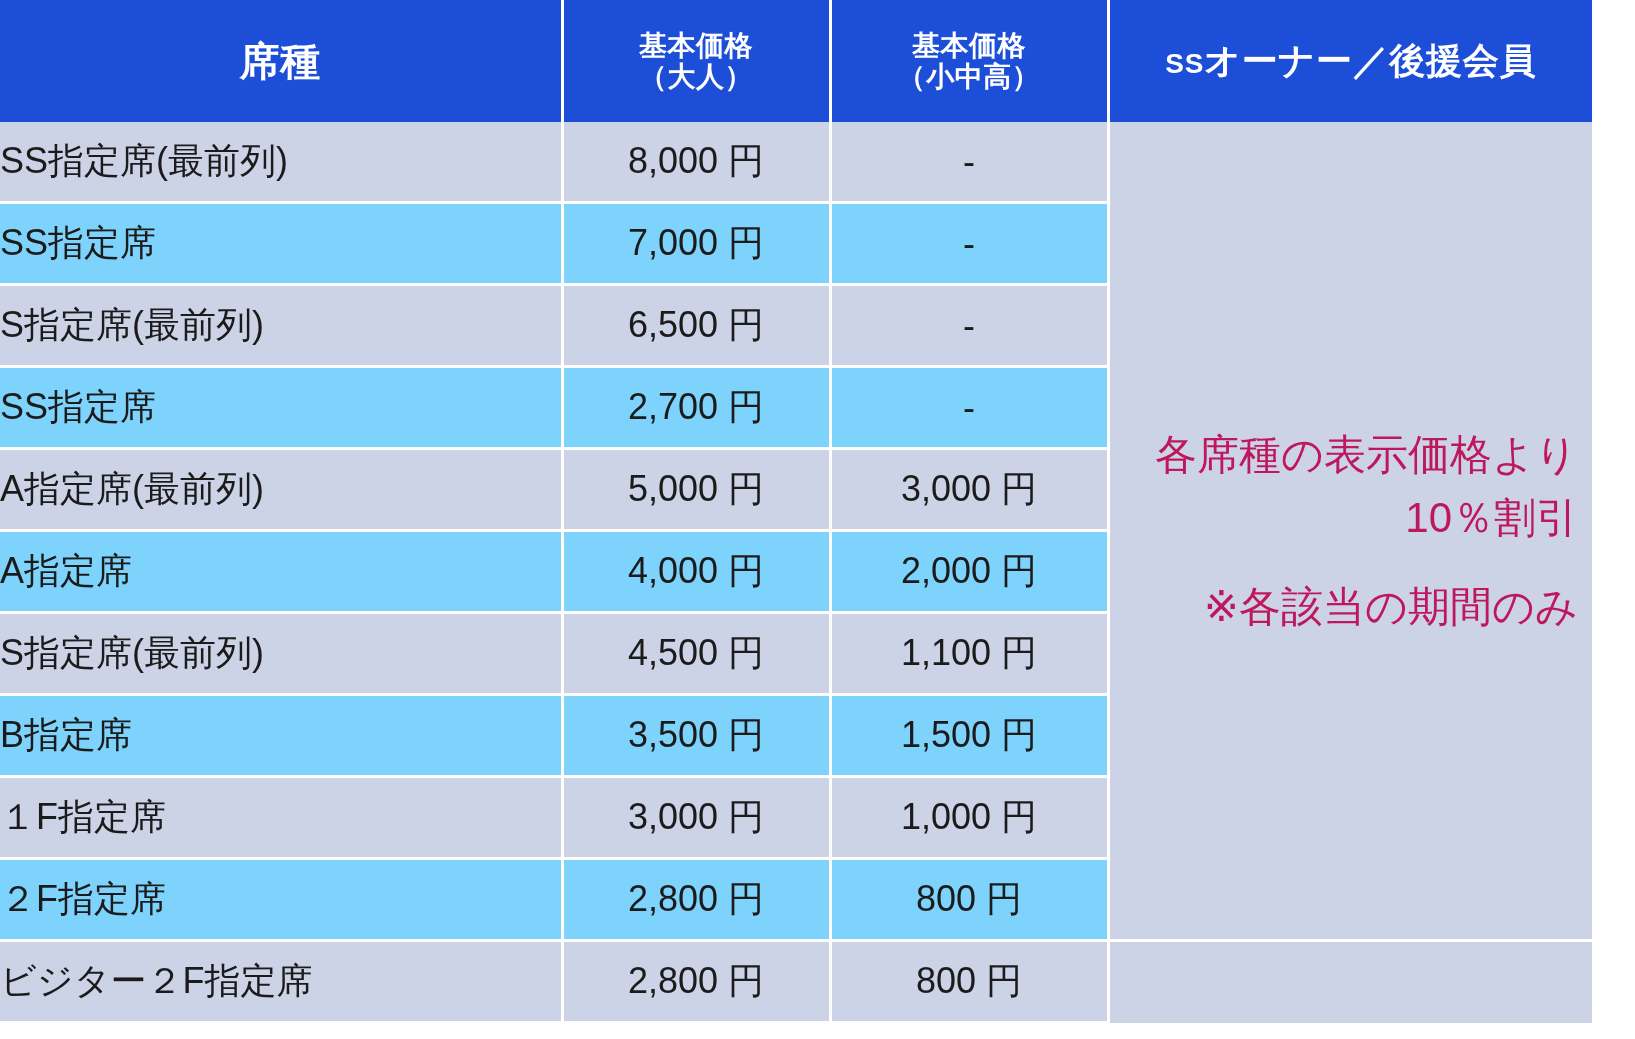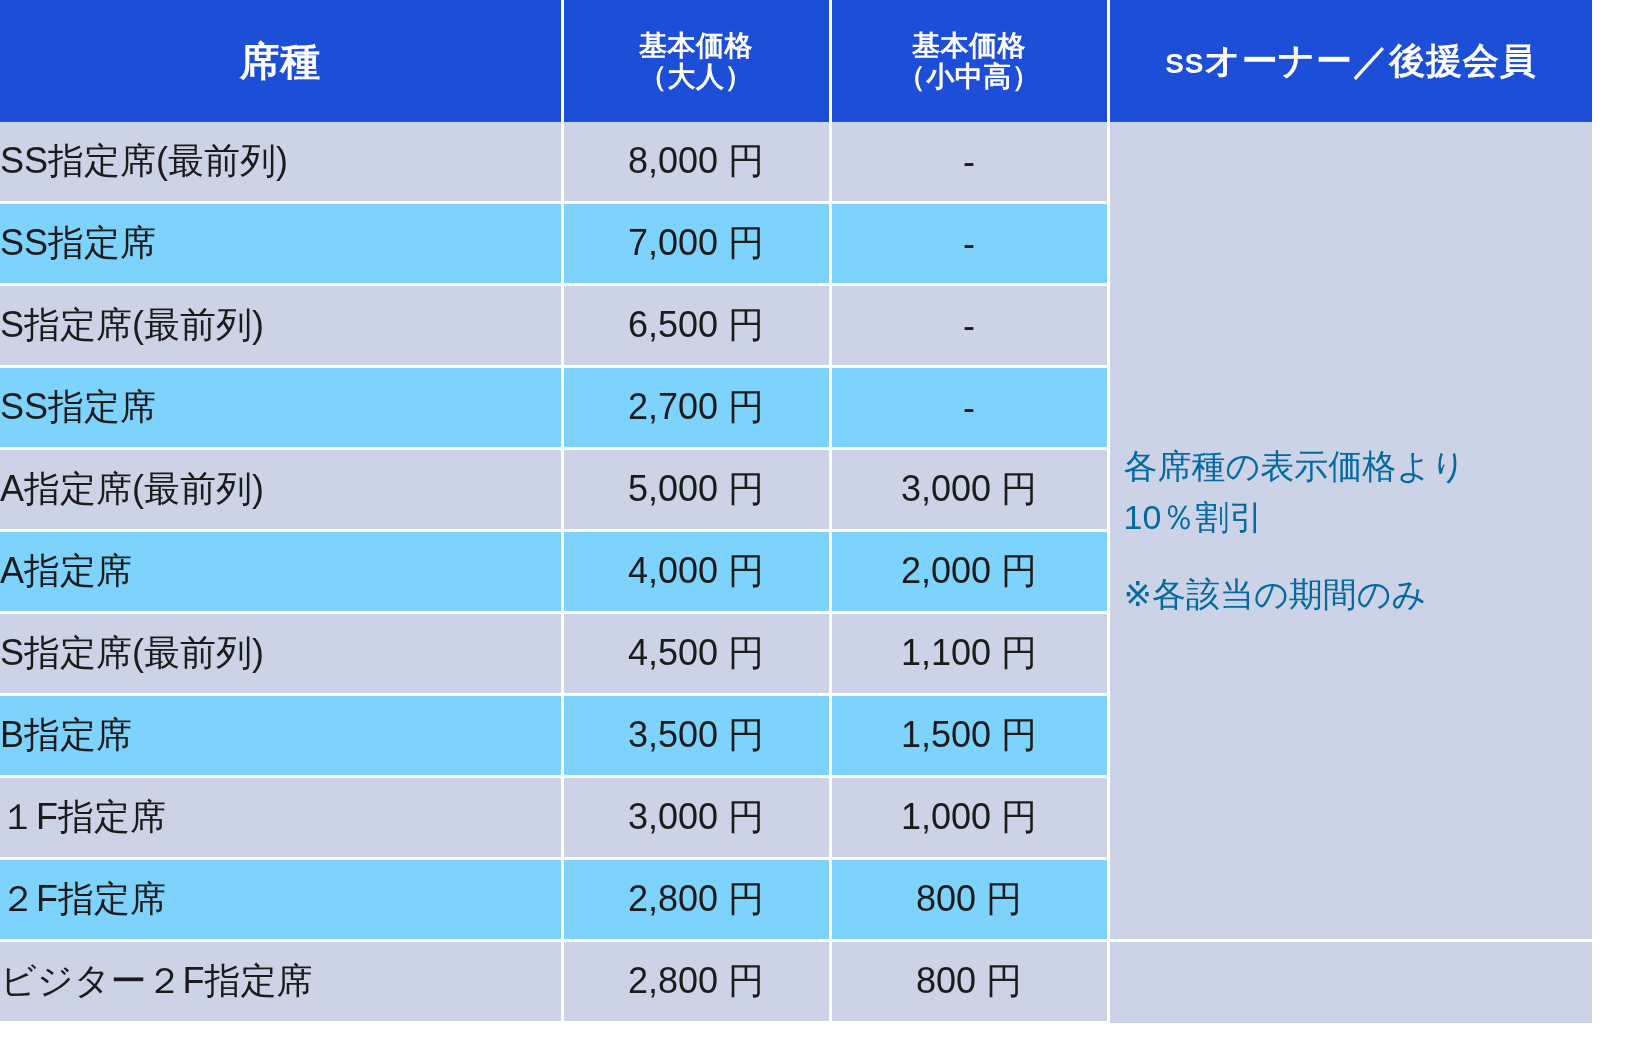--- a/index.html
+++ b/index.html
@@ -69,25 +69,25 @@
     margin-top: 40px;
   }
   tbody td.num {
     text-align: center;
   }
   tbody tr.odd td { background: #ccd3e6; }
   tbody tr.even td { background: #7dd3fc; }
 
   td.owner-cell {
     background: #ccd3e6;
-    text-align: left;
+    text-align: right;
     vertical-align: middle;
-    font-size: 34px;
+    font-size: 42px;
     line-height: 1.5;
-    color: #0369a1;
+    color: #be185d;
     border-right: 0;
     border-bottom: 3px solid #ffffff;
     white-space: normal;
   }
   td.owner-blank {
     background: #ffffff;
     border-right: 0;
     border-bottom: 0;
   }
   .owner-note-gap { height: 26px; }

